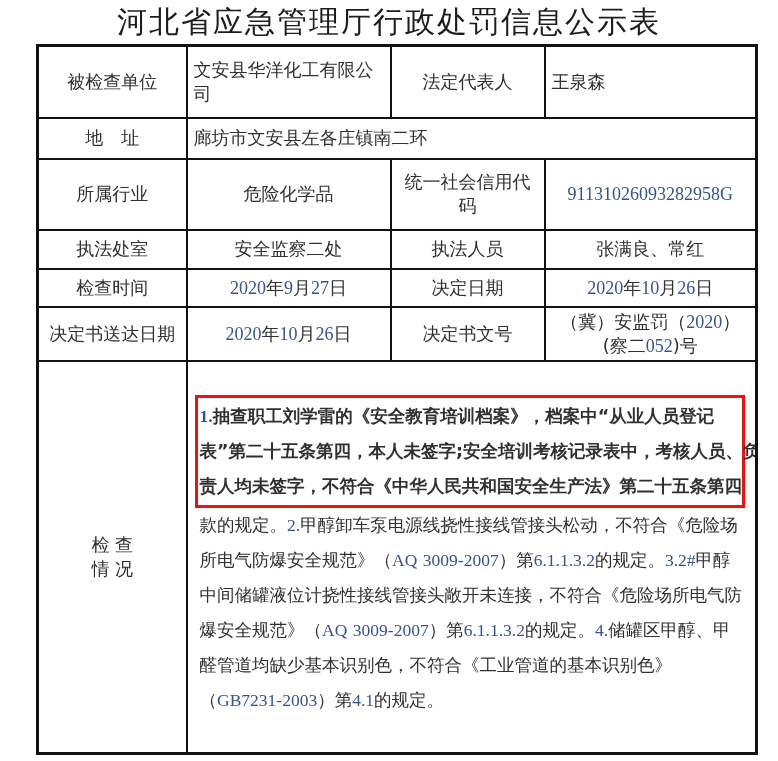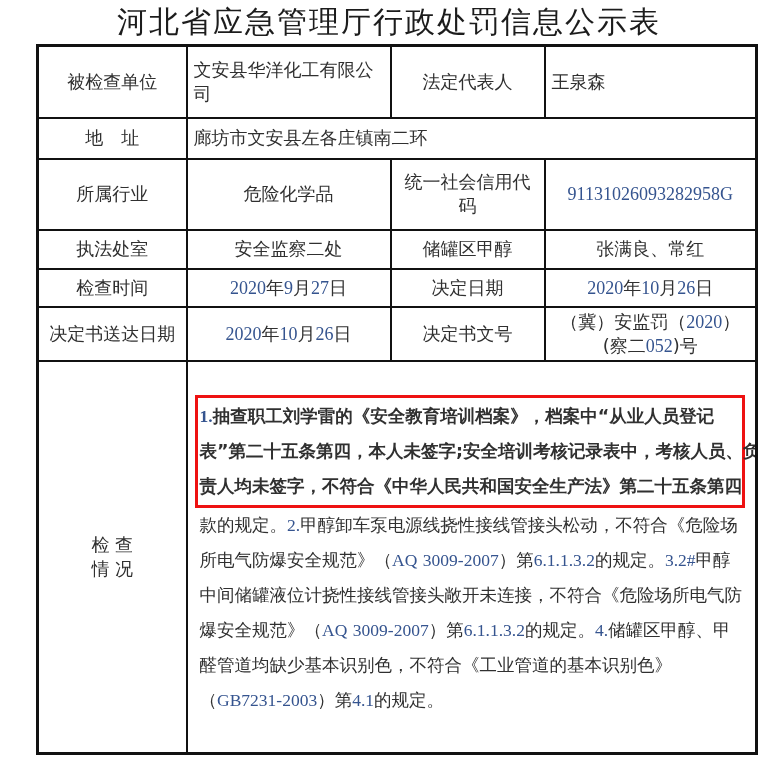--- a/index.html
+++ b/index.html
@@ -79,21 +79,21 @@
     <tr style="height:71px;">
       <td class="lab">所属行业</td>
       <td class="ctr">危险化学品</td>
       <td class="lab codeLabel">统一社会信用代码</td>
       <td class="ctr"><span class="num">91131026093282958G</span></td>
     </tr>
 
     <tr style="height:39px;">
       <td class="lab">执法处室</td>
       <td class="ctr">安全监察二处</td>
-      <td class="lab">储罐区甲醇</td>
+      <td class="lab">执法人员</td>
       <td class="ctr">张满良、常红</td>
     </tr>
 
     <tr style="height:38px;">
       <td class="lab">检查时间</td>
       <td class="ctr"><span class="num">2020</span>年<span class="num">9</span>月<span class="num">27</span>日</td>
       <td class="lab">决定日期</td>
       <td class="ctr"><span class="num">2020</span>年<span class="num">10</span>月<span class="num">26</span>日</td>
     </tr>
 

